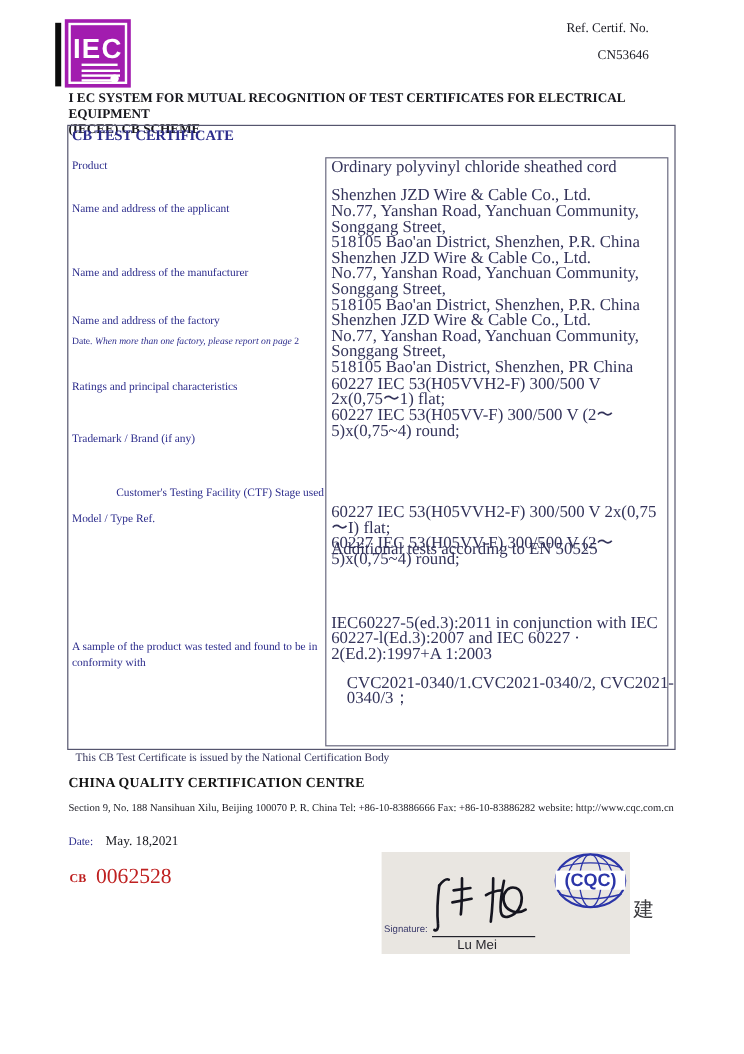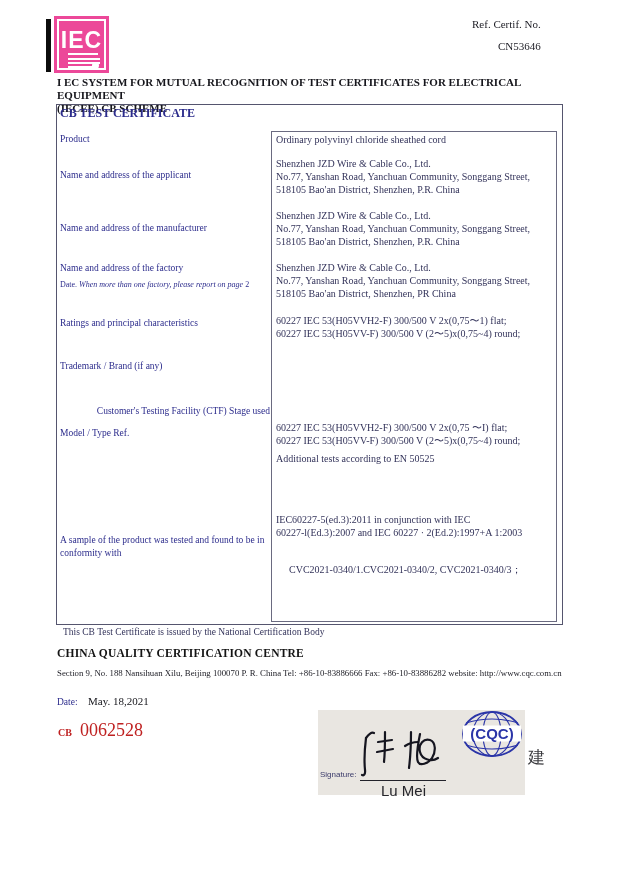--- a/index.html
+++ b/index.html
@@ -8,49 +8,49 @@
   .abs{position:absolute;}
   .pre{white-space:pre-line;}
 
   
   .ref-label{font-size:11px;color:#1c1c24;}
   .ref-no{font-size:11px;color:#1c1c24;}
   .scheme{font-weight:bold;font-size:11px;line-height:1.2;color:#16161c;}
 
   
   .iec-spine{background:#0c0c0c;}
-  .iec-square{background:#ec4899;}
+  .iec-square{background:#a21caf;}
   .iec-frame{position:absolute;left:3px;top:3px;right:3px;bottom:3px;border:2px solid #fff;}
   .iec-text{position:absolute;left:0;right:0;top:6px;text-align:center;color:#fff;
             font-family:"Liberation Sans",sans-serif;font-weight:bold;font-size:23px;letter-spacing:1px;}
   .iec-line{position:absolute;left:9px;height:2px;background:#fff;}
   .iec-dot{position:absolute;width:7px;height:7px;border-radius:50%;background:#fff;}
 
   
   .outer-box{border:1px solid #55556e;}
   .inner-box{border:1px solid #6a6a80;}
   .cb-title{font-weight:bold;font-size:12px;color:#2c2c8c;}
   .lbl{font-size:9.5px;line-height:13px;color:#2c2c8c;width:210px;}
-  .val{font-size:10px;line-height:13px;color:#33335a;width:274px;}
+  .val{font-size:14px;line-height:13px;color:#33335a;width:274px;}
   .note{font-size:8px;color:#2c2c8c;}
   .note i{font-style:italic;}
 
   .issued{font-size:9.5px;color:#33335a;}
   .ncb{font-weight:bold;font-size:11.5px;color:#141414;letter-spacing:0.2px;}
   .ncb-addr{font-size:8.8px;color:#1c1c24;}
   .date-lbl{font-size:9.5px;color:#2c2c8c;}
   .date-val{font-size:11px;color:#16161c;}
 
   .cb-prefix{font-size:10px;color:#bf2121;font-weight:bold;}
   .cb-number{font-size:18px;color:#bf2121;}
 
   .sig-patch{background:#e9e6e1;}
   .sig-label{font-size:8px;color:#3a3a6a;font-family:"Liberation Sans",sans-serif;}
   .sig-line{background:#22222a;height:1px;}
-  .sig-name{font-size:15px;color:#26262c;font-family:"Liberation Sans",sans-serif;text-align:center;}
+  .sig-name{font-size:11px;color:#26262c;font-family:"Liberation Sans",sans-serif;text-align:center;}
   .stamp-char{font-size:17px;color:#3b3b3f;}
 </style>
 </head>
 <body>
 
 <div class="page">
 
   <div class="abs iec-spine" style="left:46px;top:19px;width:5px;height:53px;"></div>
   <div class="abs iec-square" style="left:54px;top:16px;width:55px;height:57px;">
     <div class="iec-frame">

